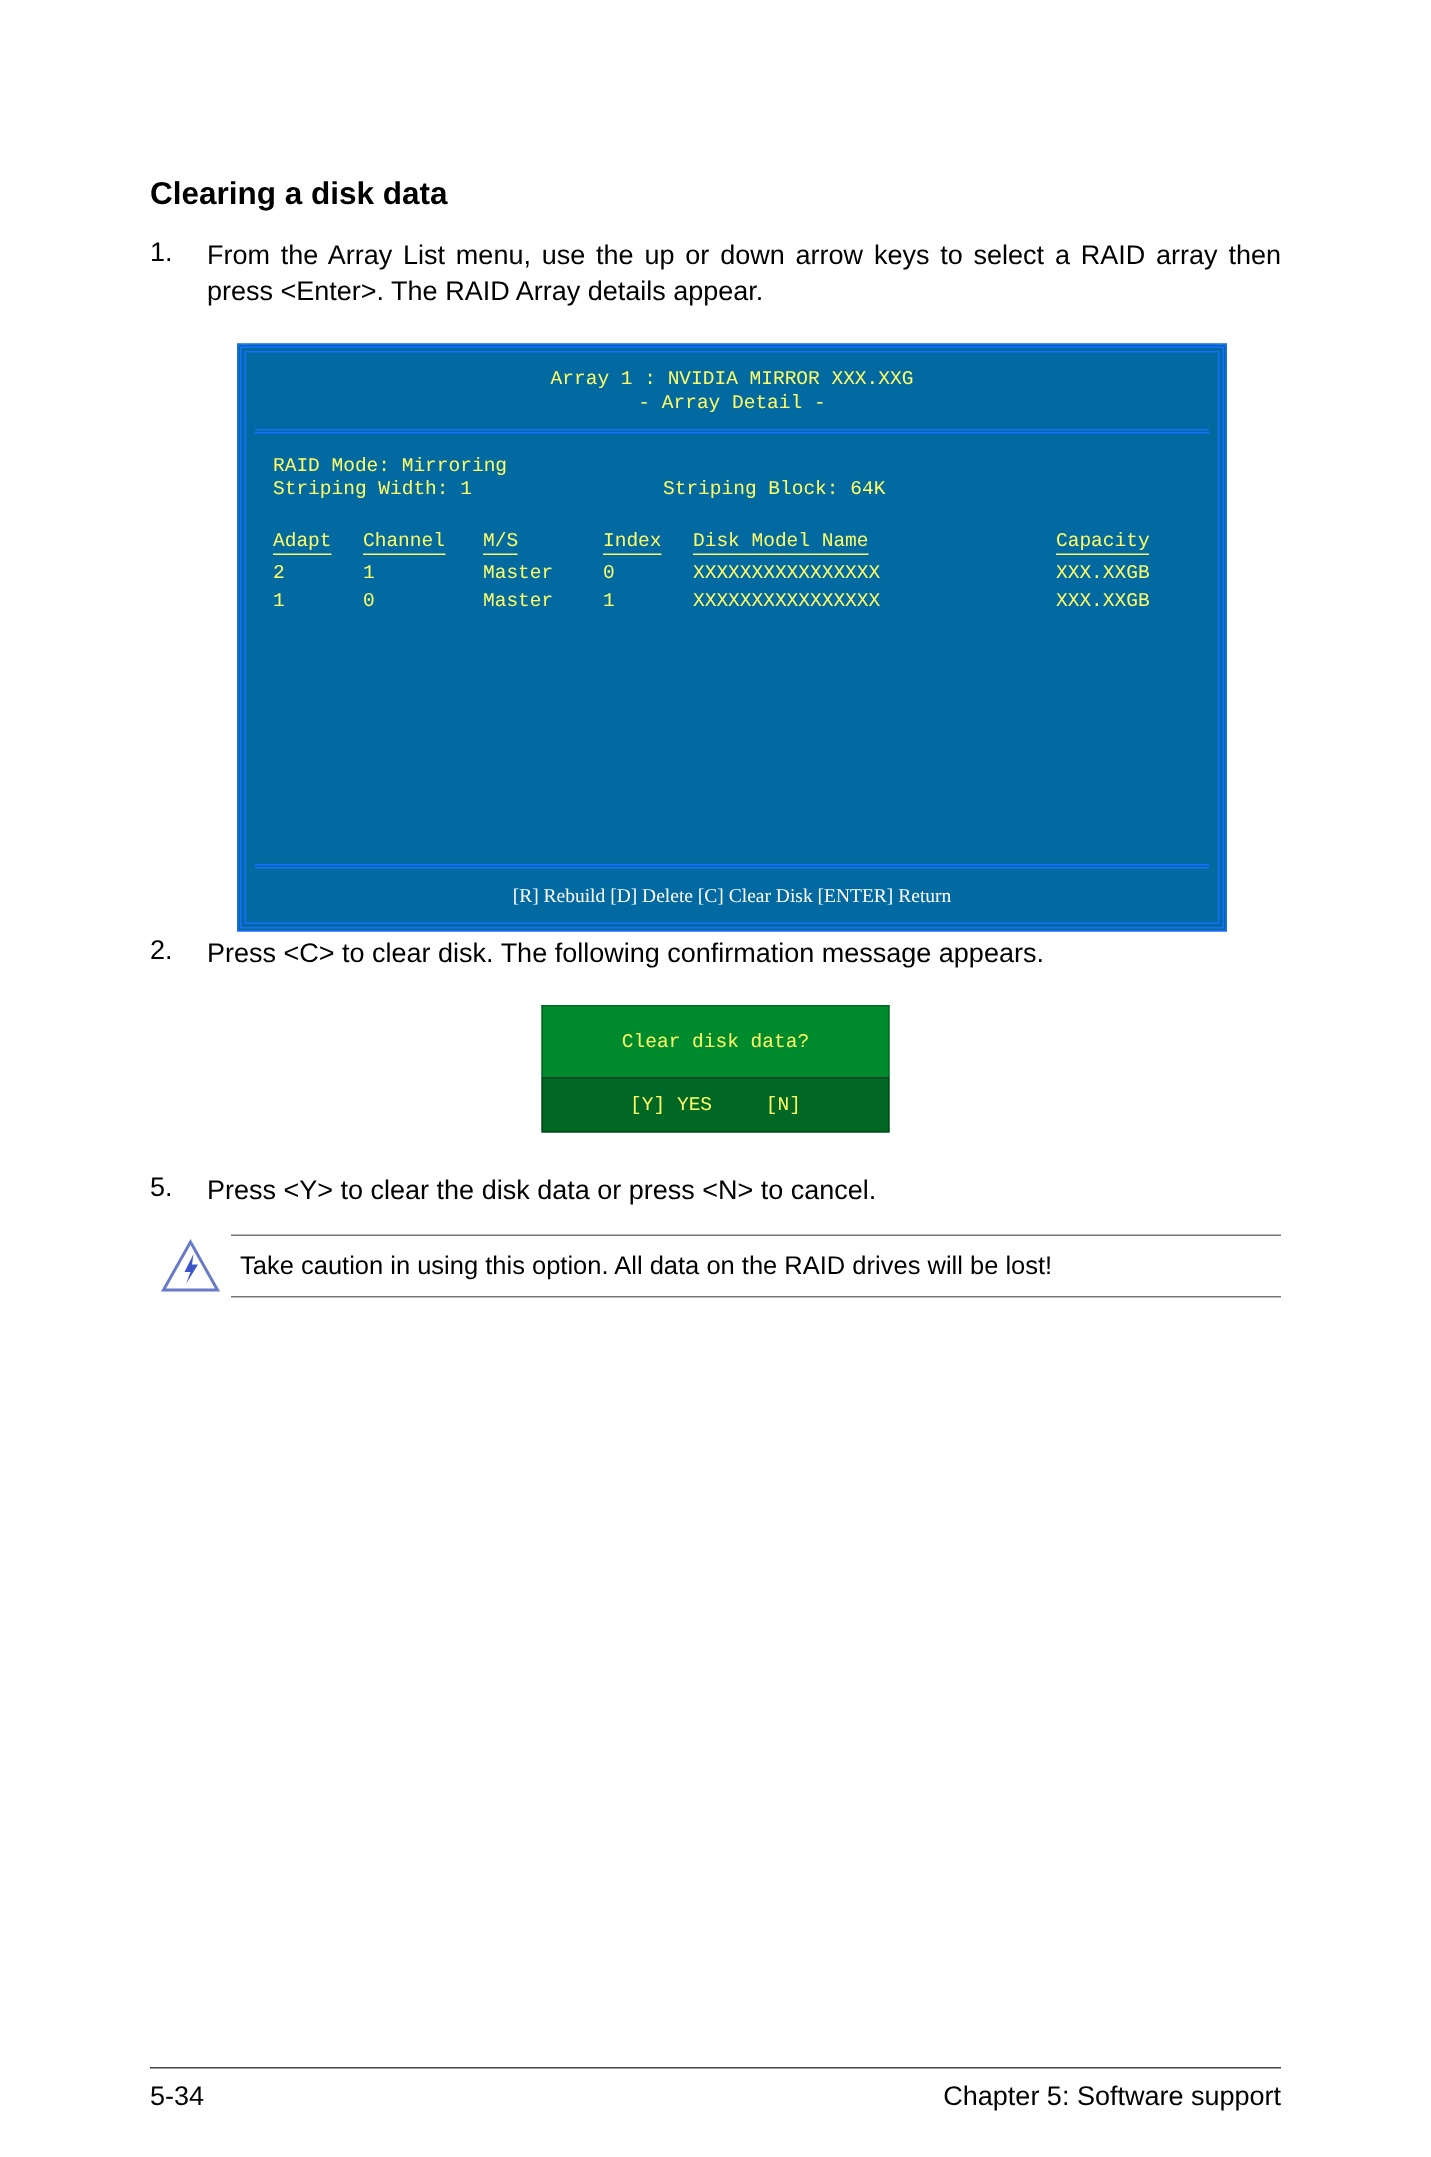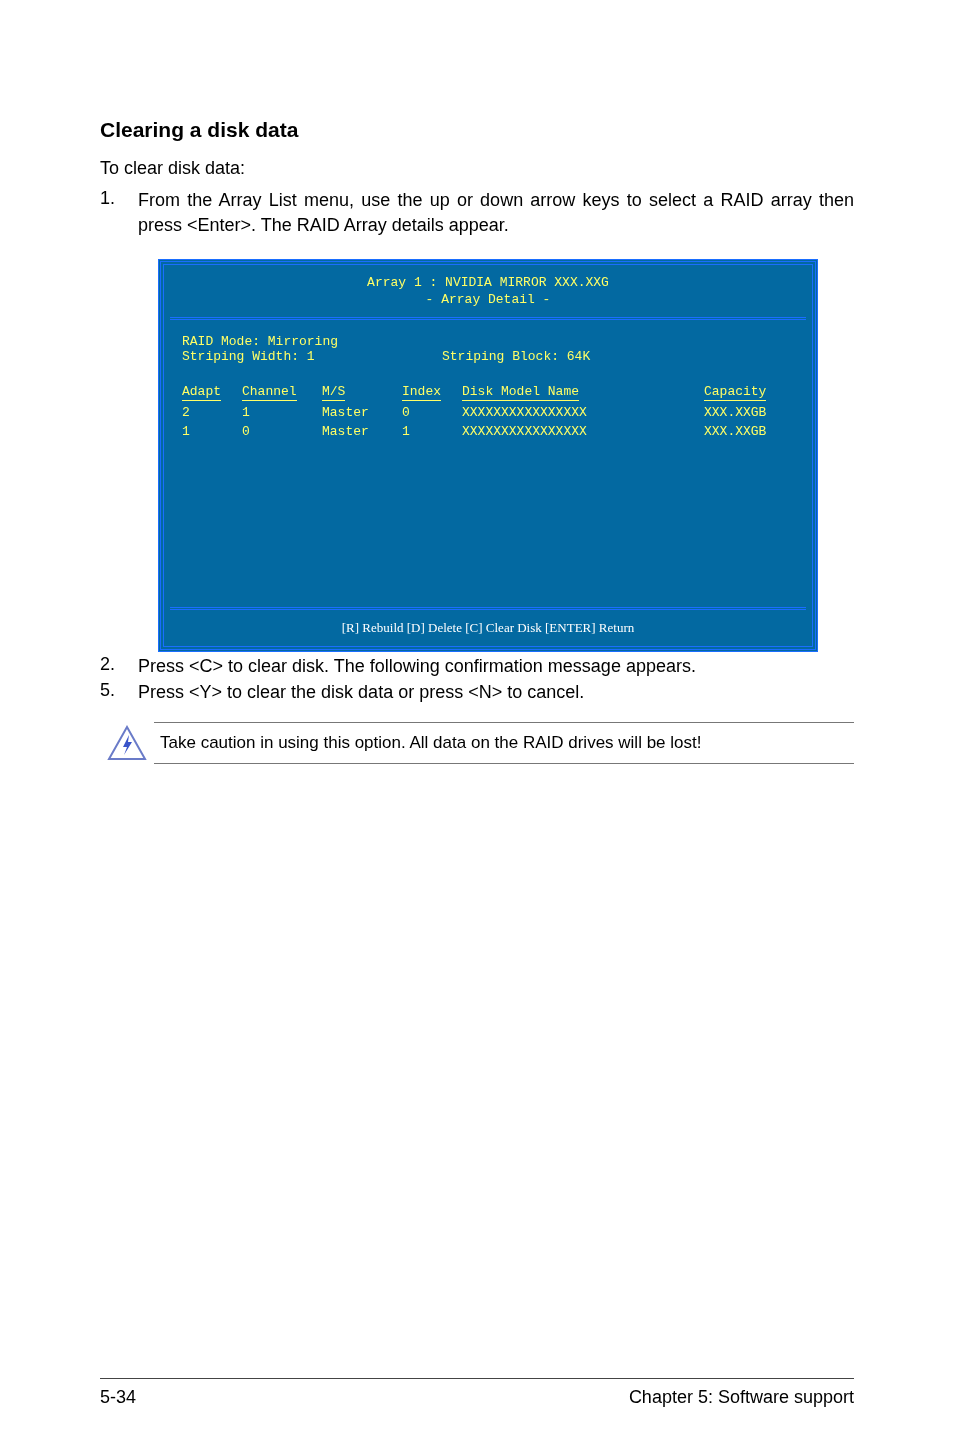--- a/index.html
+++ b/index.html
@@ -68,21 +68,20 @@
   .col-model { width: auto; }
   .col-cap { width: 90px; }
 </style>
 </head>
 <body>
 
 <div class="page">
 
   <h2>Clearing a disk data</h2>
 
-  <p class="para">To clear disk data:</p>
 
   <div class="numlist">
     <div class="num">1.</div>
     <div class="body">From the Array List menu, use the up or down arrow keys to select a RAID array then press &lt;Enter&gt;. The RAID Array details appear.</div>
   </div>
 
   <div class="bios-wrap">
     <div class="bios-outer">
       <div class="bios-inner">
         <div class="bios-title">
@@ -142,20 +141,29 @@
       </div>
     </div>
   </div>
 
 
   <div class="numlist">
     <div class="num">2.</div>
     <div class="body">Press &lt;C&gt; to clear disk. The following confirmation message appears.</div>
   </div>
 
+  <div class="dlg-wrap">
+    <div class="dlg">
+      <div class="dlg-top">Clear disk data?</div>
+      <div class="dlg-bot">
+        <span class="opt">[Y] YES</span>
+        <span class="opt">[N]</span>
+      </div>
+    </div>
+  </div>
 
   <div class="numlist">
     <div class="num">5.</div>
     <div class="body">Press &lt;Y&gt; to clear the disk data or press &lt;N&gt; to cancel.</div>
   </div>
 
   <div class="note-wrap" style="margin-top:18px;">
     <div class="note-icon">
       <div class="tri">
         <svg viewBox="0 0 40 36">

